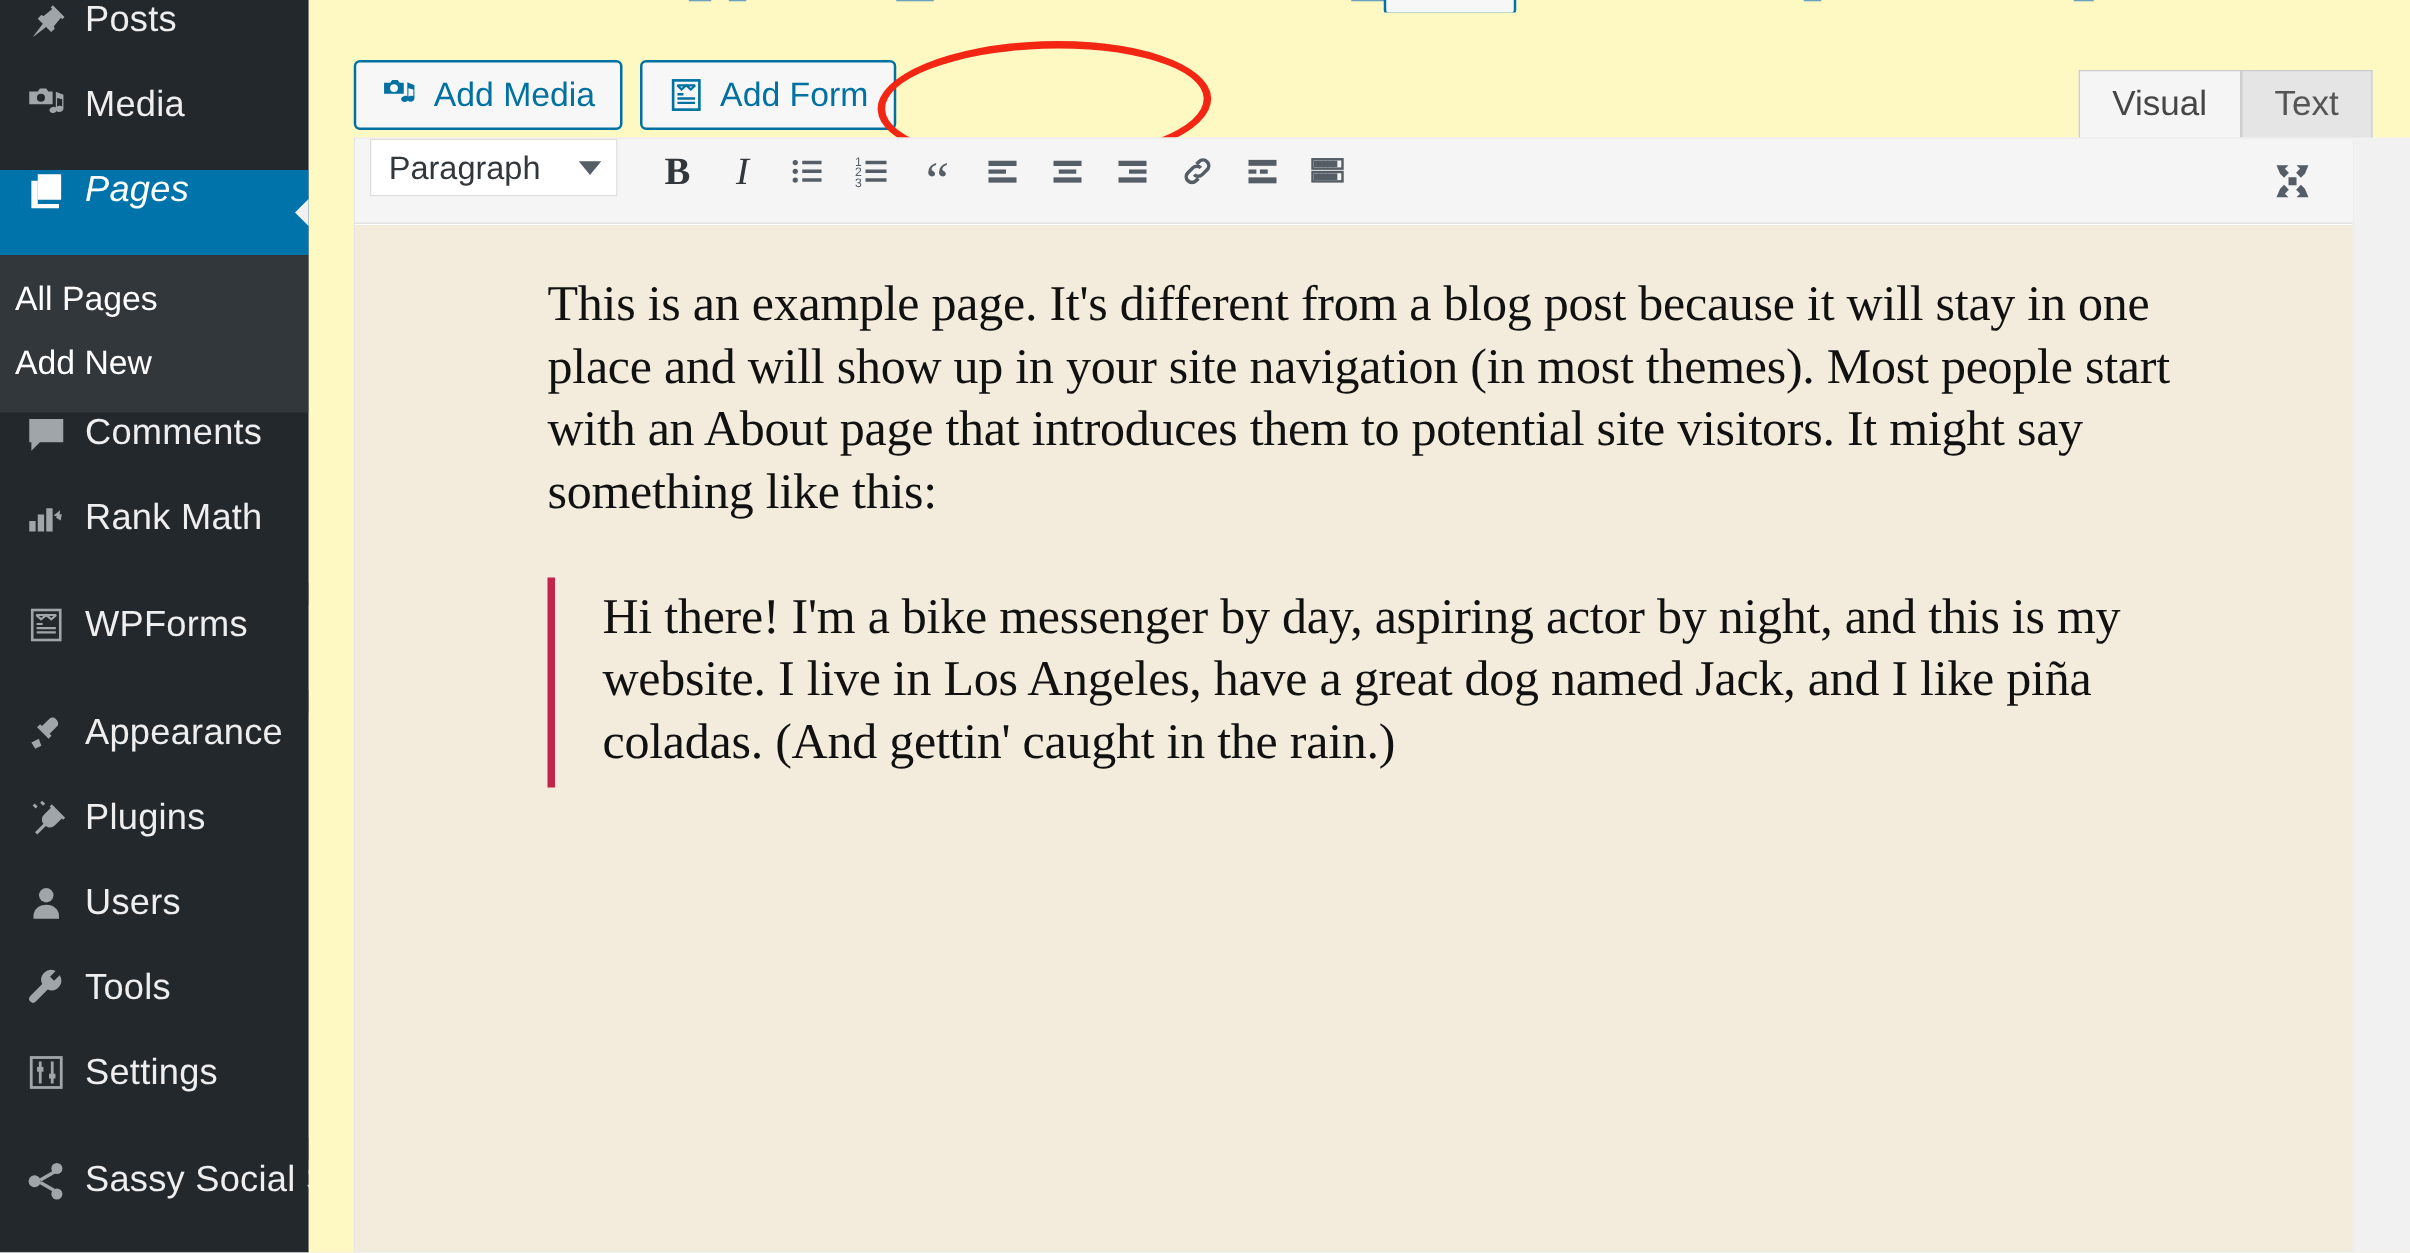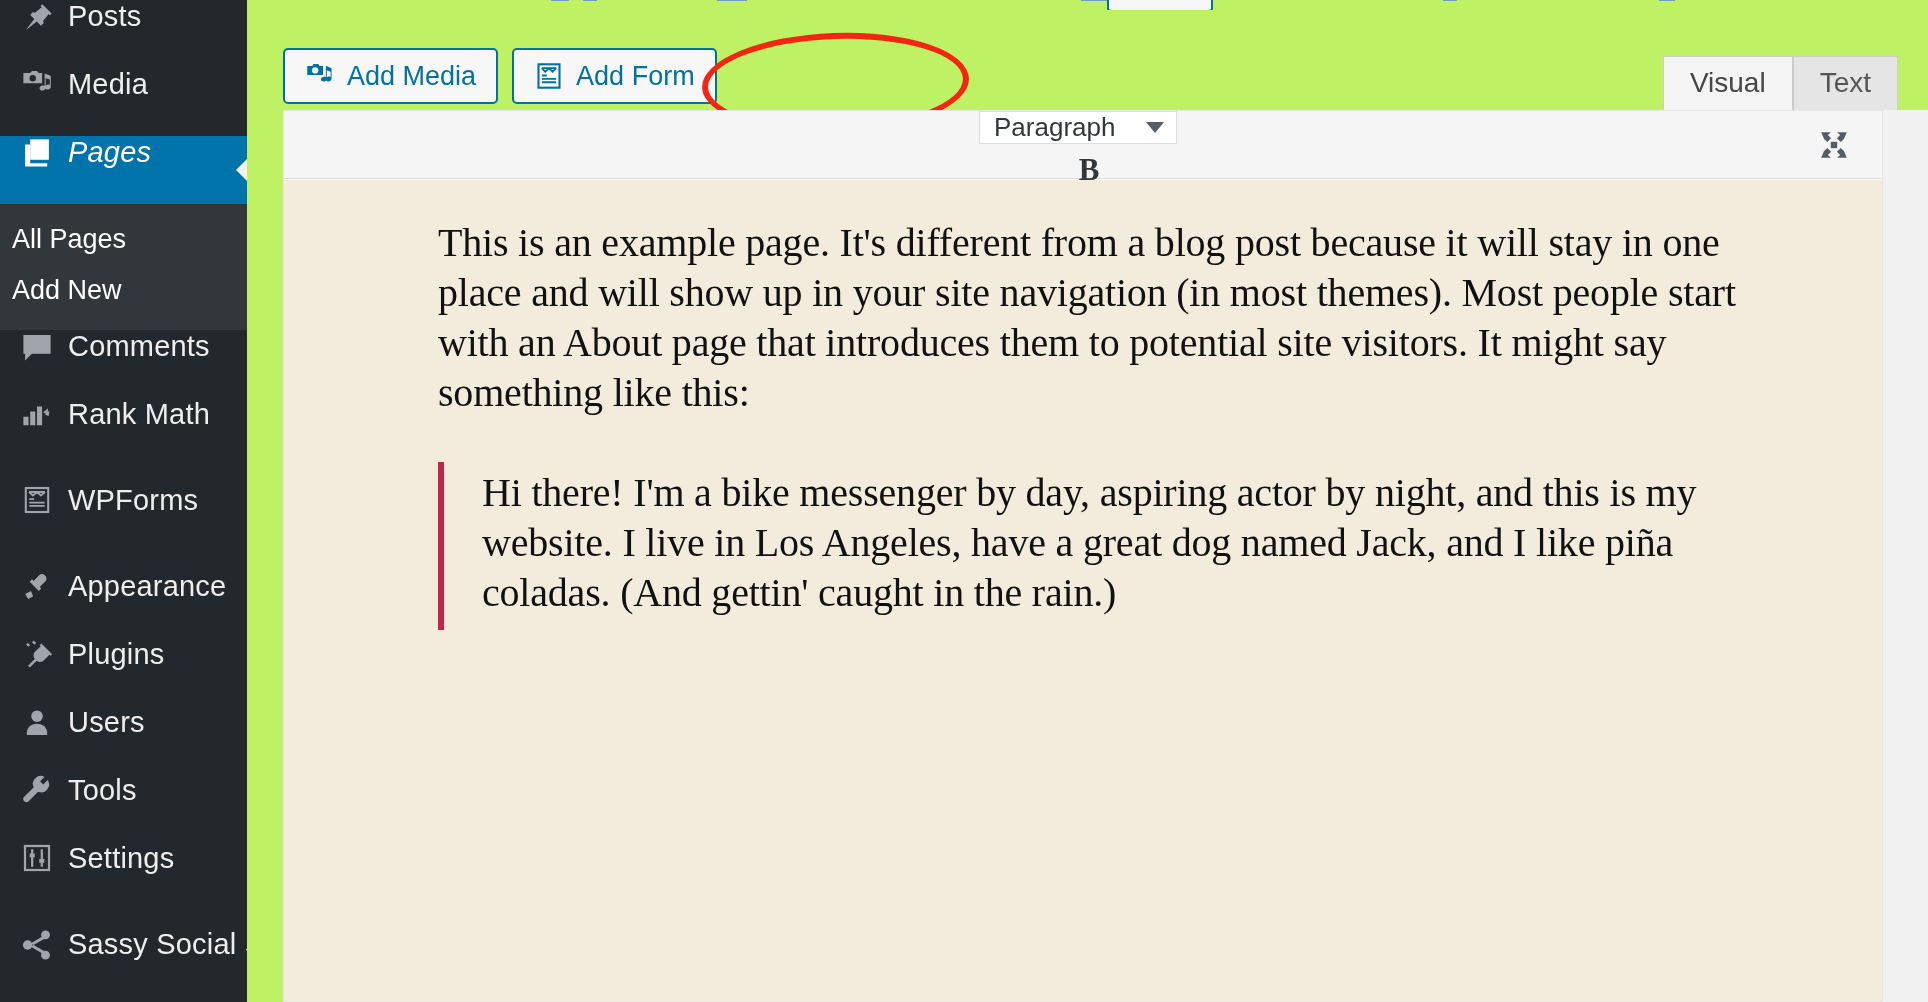--- a/index.html
+++ b/index.html
@@ -88,21 +88,21 @@
     font-weight: normal;
   }
 
   
   #main {
     position: absolute;
     left: 247px;
     top: 0;
     width: 1681px;
     height: 1002px;
-    background: #bef264;
+    background: #fef9c3;
   }
 
   
   #topstrip {
     position: absolute;
     left: 0; top: 0;
     width: 1681px;
     height: 10px;
     overflow: hidden;
   }
@@ -207,24 +207,23 @@
     border: 1px solid #e5e5e5;
     box-sizing: border-box;
   }
 
   #toolbar {
     position: relative;
     height: 68px;
     background: #f5f5f5;
     border-bottom: 1px solid #ddd;
     display: flex;
-    align-items: center;
+    align-items: flex-start;
     padding-left: 12px;
     box-sizing: border-box;
-    flex-direction: column;
   }
 
   #format-select {
     height: 46px;
     min-width: 198px;
     background: #fff;
     border: 1px solid #ddd;
     display: flex;
     align-items: center;
     justify-content: space-between;

